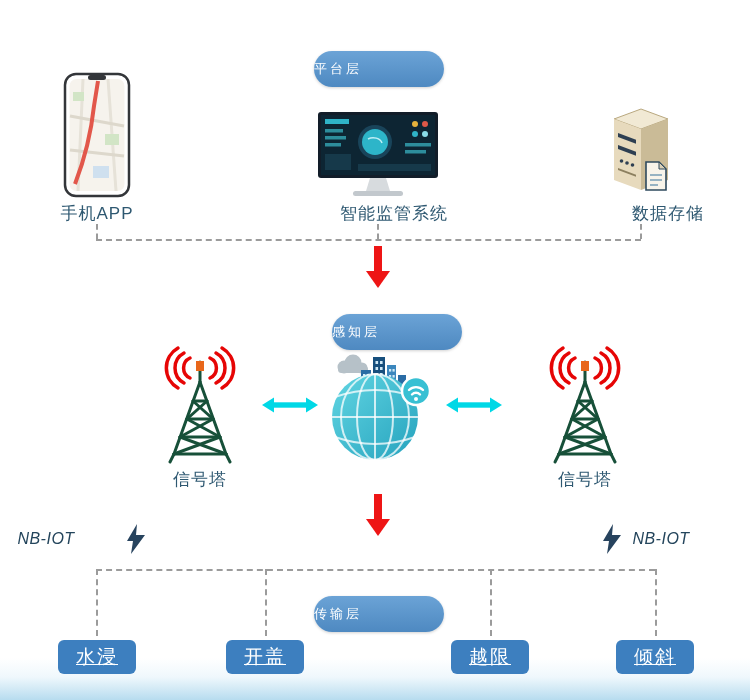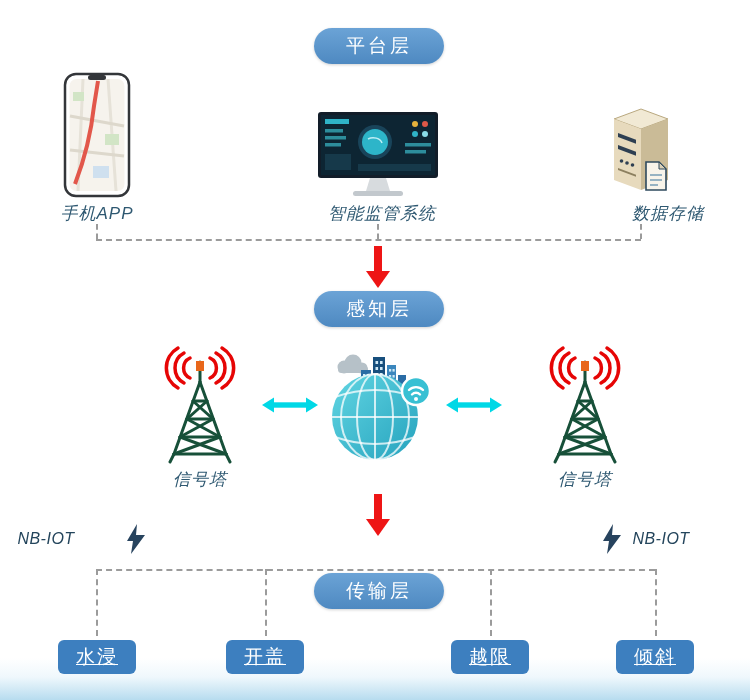--- a/index.html
+++ b/index.html
@@ -2,31 +2,32 @@
 <html><head>
 <meta charset="utf-8">
 <style>
   html,body{margin:0;padding:0;background:#fff;}
   body{font-family:"Liberation Sans","DejaVu Sans",sans-serif;}
   .canvas{position:relative;width:750px;height:700px;background:#ffffff;overflow:hidden;}
   .abs{position:absolute;}
   .layer-pill{
     width:130px;height:36px;border-radius:18px;
     background:linear-gradient(#6ba3d6,#4e89c1);
-    color:#fff;display:flex;align-items:center;justify-content:center;
-    font-size:19px;letter-spacing:3px;
+    color:#fff;display:flex;align-items:center;
+    font-size:13px;letter-spacing:3px;
     box-shadow:0 1px 3px rgba(0,0,0,0.18);
     z-index:3;
+    margin-top:23px;
   }
   .sensor-pill{
     width:78px;height:34px;border-radius:6px;background:#3d7fbf;
     color:#fff;display:flex;align-items:center;justify-content:center;
     font-size:19px;letter-spacing:2px;z-index:3;text-decoration:underline;
   }
-  .item-label{color:#2e5871;font-size:17px;text-align:center;letter-spacing:1px;font-style:italic;}
+  .item-label{color:#2e5871;font-size:17px;text-align:center;letter-spacing:1px;}
   .nbiot{color:#24455c;font-size:16px;text-align:center;letter-spacing:0.5px;font-style:italic;}
   .hdash{border-top:2px dashed #9b9b9b;height:0;z-index:1;}
   .vdash{border-left:2px dashed #9b9b9b;width:0;z-index:1;}
   .grad-bottom{left:0;right:0;bottom:0;height:42px;z-index:0;
     background:linear-gradient(to top,#b7dcef 0%, rgba(231,244,251,0.65) 55%, rgba(255,255,255,0) 100%);}
   .icon{z-index:2;}
 </style>
 </head>
 <body>
 
@@ -71,21 +72,21 @@
       <circle cx="107" cy="12" r="3" fill="#de5848"></circle>
       <circle cx="97" cy="22" r="3" fill="#2fb3c7"></circle>
       <circle cx="107" cy="22" r="3" fill="#8adce8"></circle>
       <rect x="87" y="31" width="26" height="3.5" fill="#3fc4d6" opacity="0.65"></rect>
       <rect x="87" y="38" width="21" height="3.5" fill="#3fc4d6" opacity="0.65"></rect>
       <rect x="40" y="52" width="73" height="7" fill="#16394a"></rect>
       <path d="M52 66 L68 66 L72 79 L48 79 Z" fill="#d7dbde"></path>
       <rect x="35" y="79" width="50" height="5" rx="2.5" fill="#c2c8cd"></rect>
     </svg>
   </div>
-  <div class="abs item-label" style="left:322px;top:202px;width:120px">智能监管系统</div>
+  <div class="abs item-label" style="left:334px;top:202px;width:120px">智能监管系统</div>
 
   <div class="abs icon" style="left:608px;top:106px">
     <svg width="66" height="88" viewBox="0 0 66 88">
       <polygon points="6,13 33,3 60,13 33,23" fill="#f1e9d4" stroke="#b9a87f" stroke-width="1"></polygon>
       <polygon points="6,13 33,23 33,84 6,74" fill="#e7dabd"></polygon>
       <polygon points="60,13 33,23 33,84 60,74" fill="#cabb97"></polygon>
       <polygon points="10,27 28,33.7 28,37.7 10,31" fill="#2e3f52"></polygon>
       <polygon points="10,39 28,45.7 28,49.7 10,43" fill="#2e3f52"></polygon>
       <circle cx="13.5" cy="55" r="1.8" fill="#2e3f52"></circle>
       <circle cx="19" cy="57" r="1.8" fill="#2e3f52"></circle>
@@ -105,21 +106,21 @@
   <div class="abs vdash" style="left:640px;top:224px;height:15px"></div>
   <div class="abs hdash" style="left:96px;top:239px;width:545px"></div>
 
   <div class="abs icon" style="left:364px;top:246px">
     <svg width="28" height="42" viewBox="0 0 28 42">
       <rect x="10" y="0" width="8" height="26" fill="#ee1515"></rect>
       <polygon points="2,25 26,25 14,42" fill="#ee1515"></polygon>
     </svg>
   </div>
 
-  <div class="abs layer-pill" style="left:314px;top:291px">
+  <div class="abs layer-pill" style="left:332px;top:291px">
     <span>感知层</span>
   </div>
 
   <div class="abs icon" style="left:145px;top:344px">
     <svg width="110" height="122" viewBox="0 0 110 122">
       <g stroke="#175039" stroke-width="3" fill="none" stroke-linecap="round">
         <line x1="55" y1="18" x2="55" y2="38"></line>
         <line x1="55" y1="38" x2="29" y2="110"></line>
         <line x1="55" y1="38" x2="81" y2="110"></line>
         <line x1="48" y1="57" x2="62" y2="57"></line>

